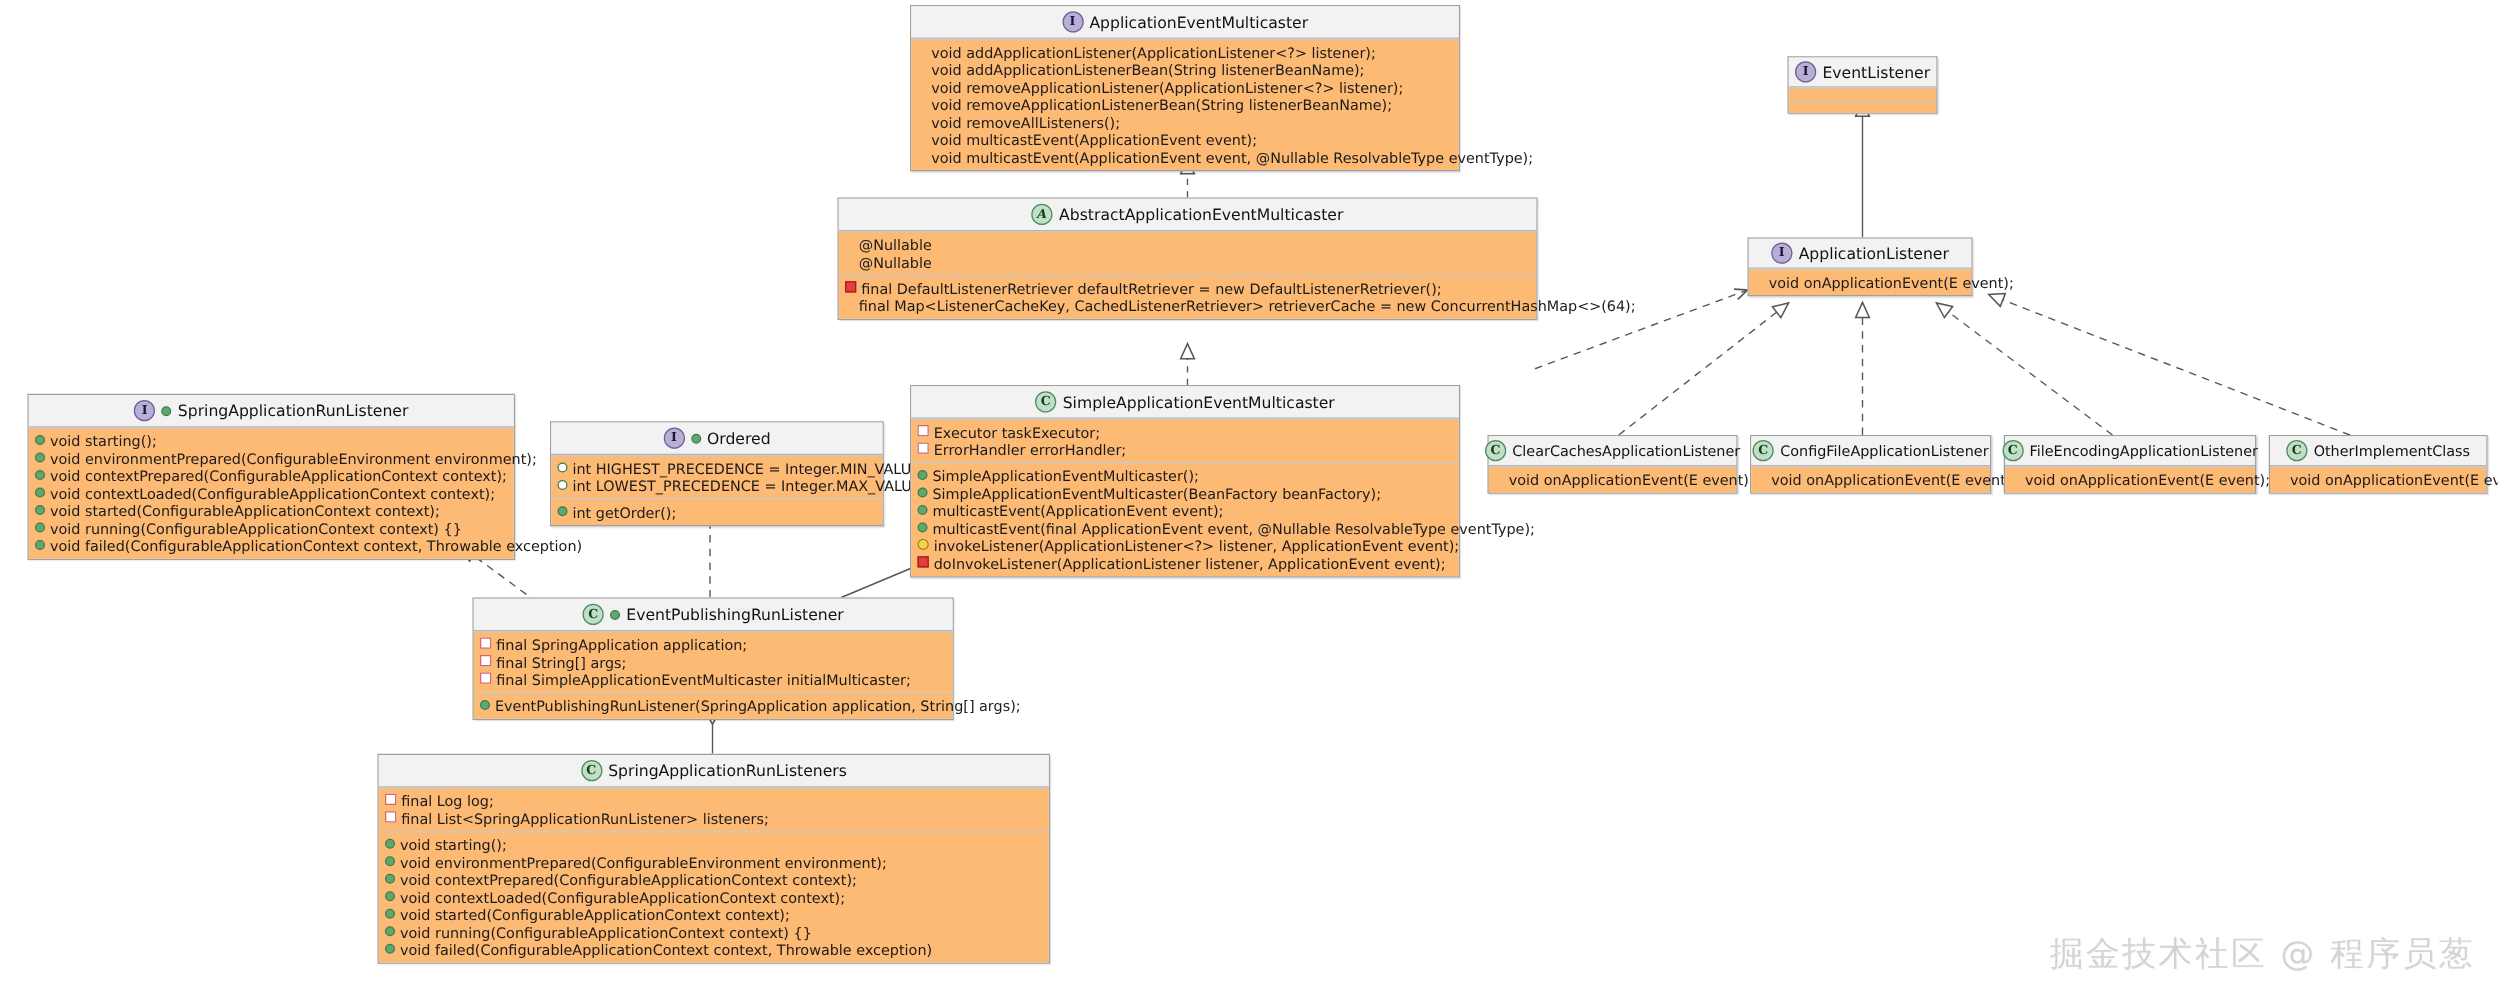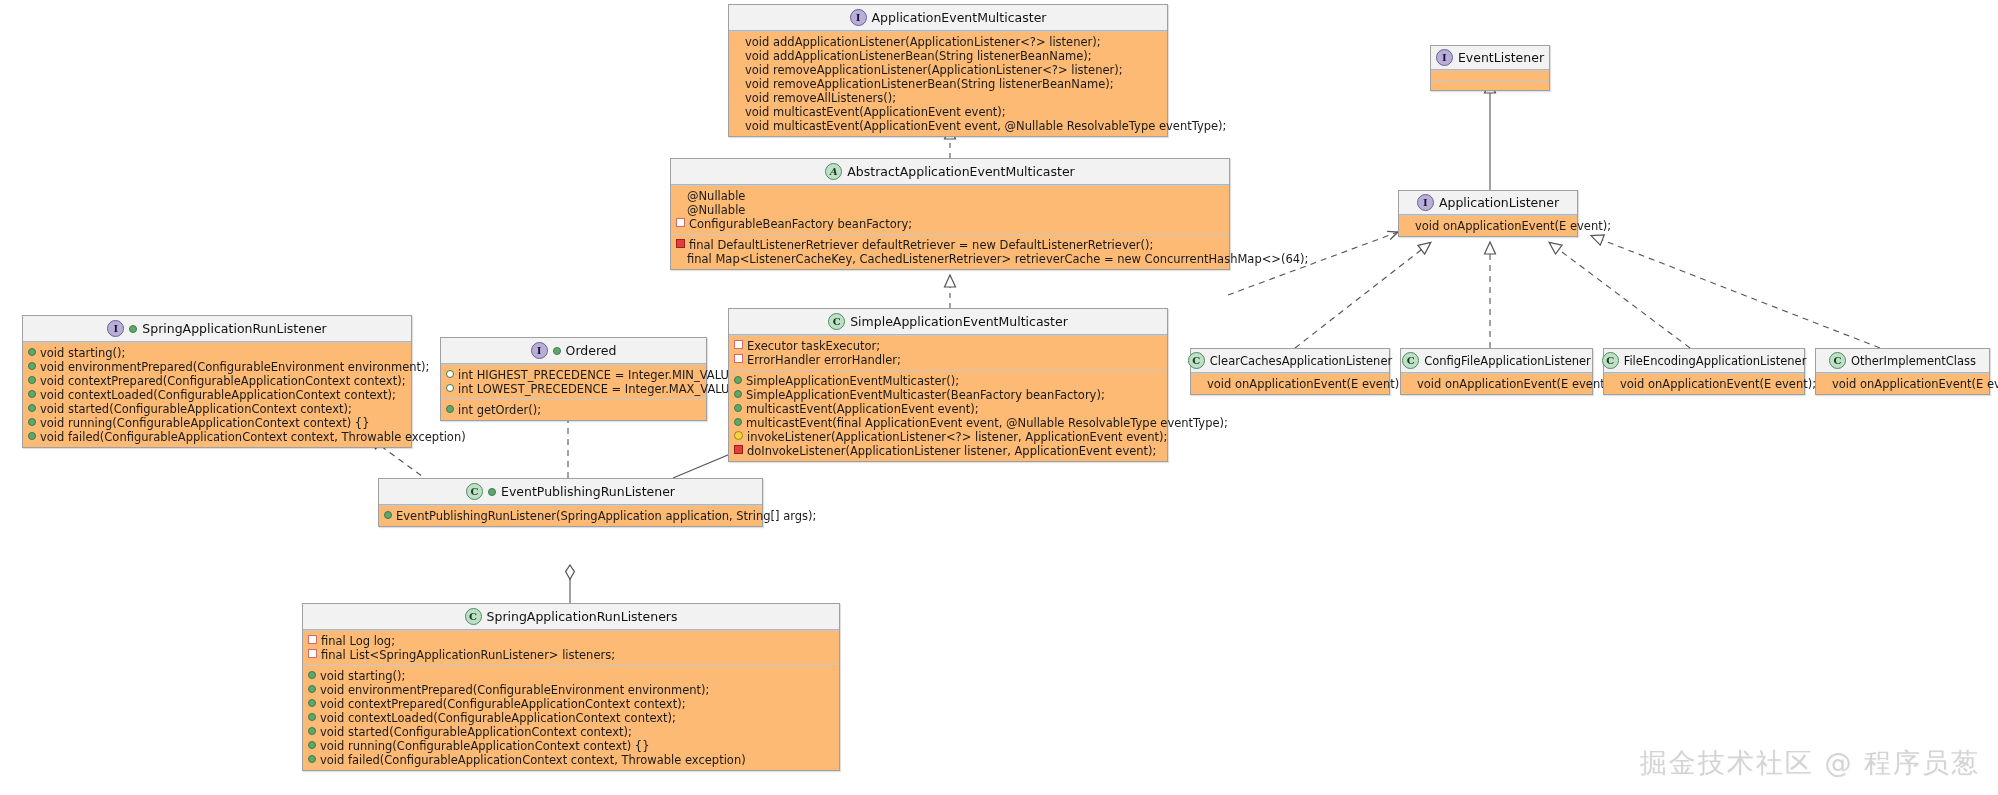--- a/index.html
+++ b/index.html
@@ -235,24 +235,20 @@
     </div>
     <div class="sec">
       <div class="row">
           <span class="vis none"></span>
           <span class="txt">@Nullable</span>
         </div>
       <div class="row">
           <span class="vis none"></span>
           <span class="txt">@Nullable</span>
         </div>
-      <div class="row">
-          <span class="vis pkg"></span>
-          <span class="txt">ConfigurableBeanFactory beanFactory;</span>
-        </div>
     </div>
     <div class="sec">
       <div class="row">
           <span class="vis priv"></span>
           <span class="txt">final DefaultListenerRetriever defaultRetriever = new DefaultListenerRetriever();</span>
         </div>
       <div class="row">
           <span class="vis none"></span>
           <span class="txt">final Map&lt;ListenerCacheKey, CachedListenerRetriever&gt; retrieverCache = new ConcurrentHashMap&lt;&gt;(64);</span>
         </div>
@@ -430,20 +426,34 @@
   </div>
 
   <div class="uml" style="left:378px; top:478px; width:385px;">
     <div class="hdr">
       <span class="badge cls">C</span>
       <span class="vis pub-dot"></span>
       <span class="title-plain">EventPublishingRunListener</span>
     </div>
     <div class="sec">
       <div class="row">
+          <span class="vis pkg"></span>
+          <span class="txt">final SpringApplication application;</span>
+        </div>
+      <div class="row">
+          <span class="vis pkg"></span>
+          <span class="txt">final String[] args;</span>
+        </div>
+      <div class="row">
+          <span class="vis pkg"></span>
+          <span class="txt">final SimpleApplicationEventMulticaster initialMulticaster;</span>
+        </div>
+    </div>
+    <div class="sec">
+      <div class="row">
           <span class="vis pub-dot"></span>
           <span class="txt">EventPublishingRunListener(SpringApplication application, String[] args);</span>
         </div>
     </div>
   </div>
 
   <div class="uml" style="left:302px; top:603px; width:538px;">
     <div class="hdr">
       <span class="badge cls">C</span>
       <span class="title-plain">SpringApplicationRunListeners</span>

